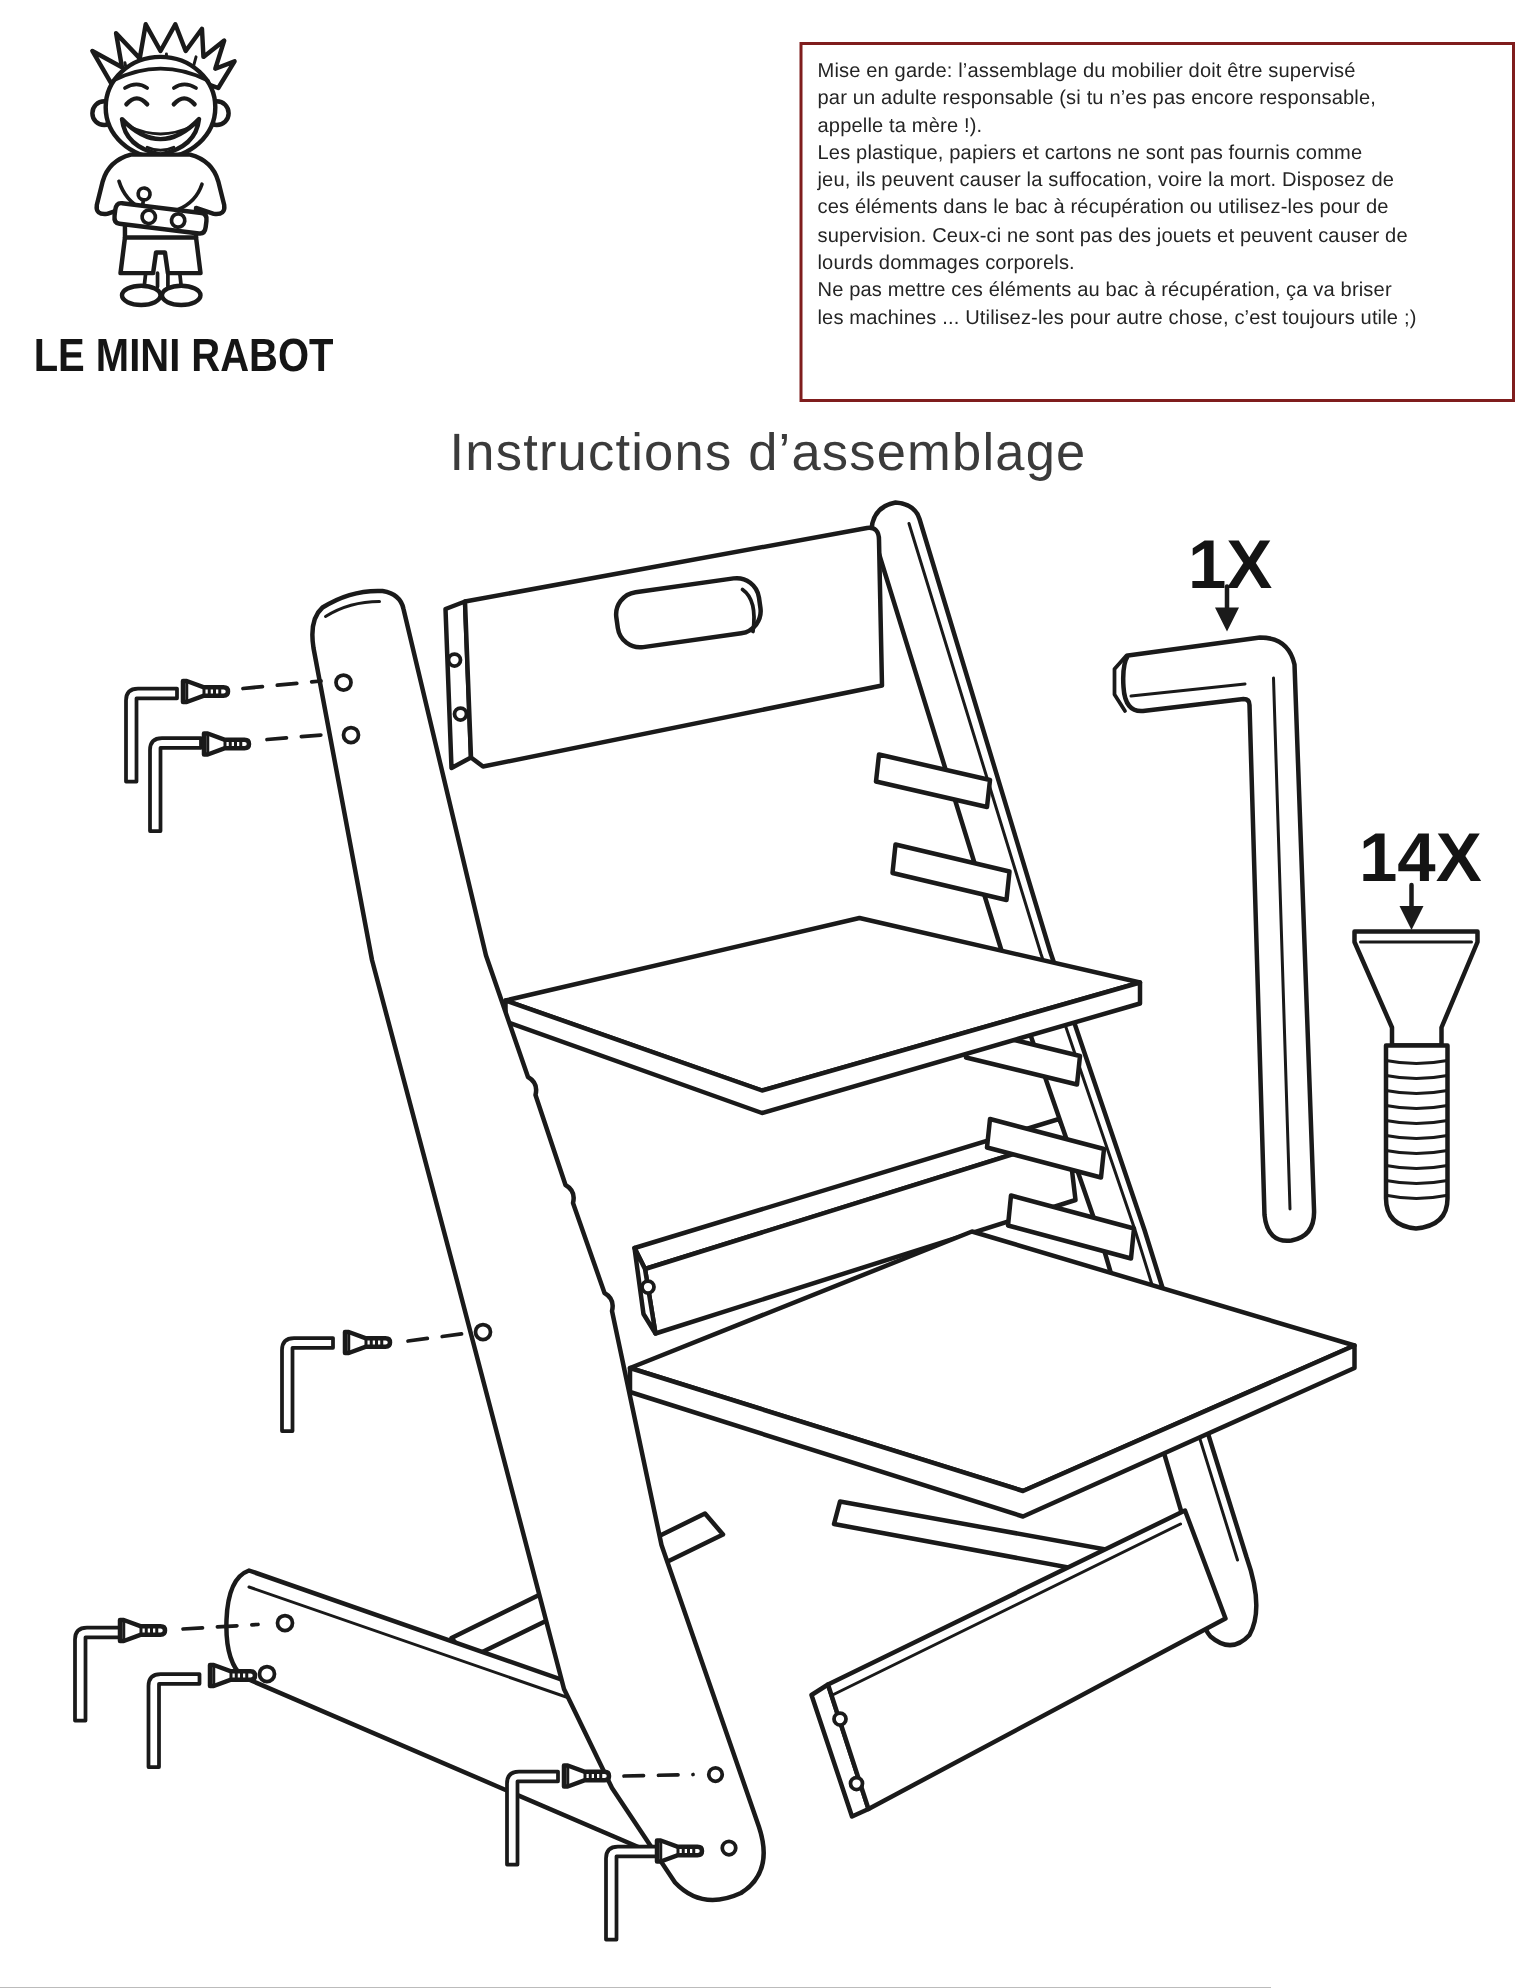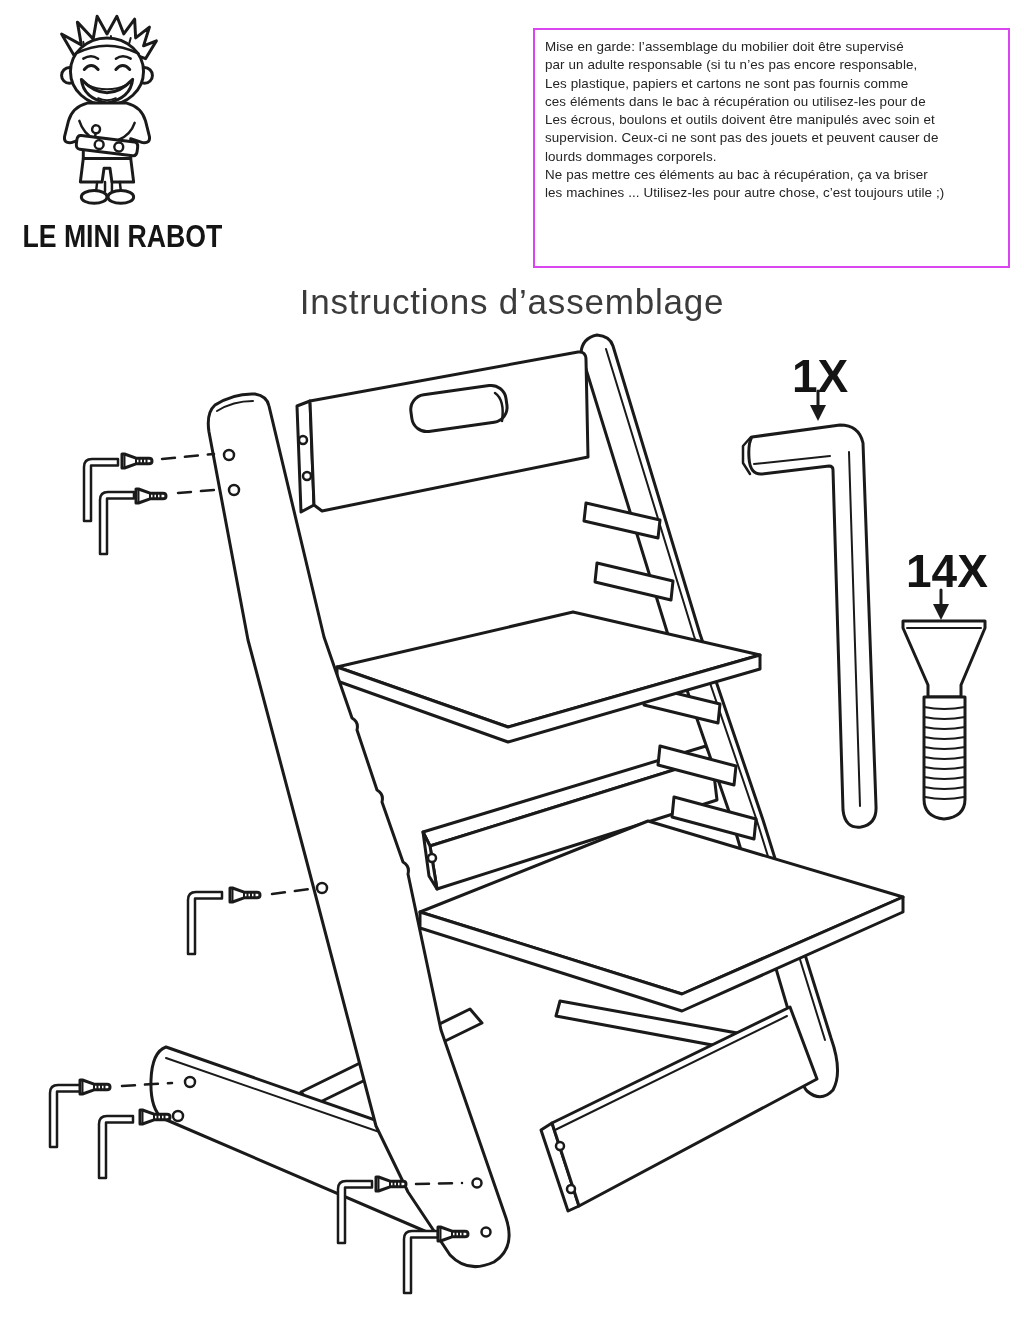--- a/index.html
+++ b/index.html
@@ -14,21 +14,21 @@
   .logo-art{left:28px;top:10px;width:158px;height:202px;}
   .brand{
     left:8px;top:219px;width:206px;text-align:center;
     font-size:31px;font-weight:900;letter-spacing:0px;
     transform:scaleX(0.86);transform-origin:center;
     white-space:nowrap;color:#151515;
   }
   
   .warning-box{
     left:533px;top:28px;width:477px;height:240px;
-    border:2px solid #d946ef;box-sizing:border-box;
+    border:2px solid #7f1d1d;box-sizing:border-box;
     padding:8px 10px;overflow:hidden;background:#fff;
   }
   .warn-line{
     font-size:13.4px;line-height:18.3px;color:#242424;
     white-space:nowrap;letter-spacing:0.1px;
   }
   
   .page-title{
     left:0;top:282px;width:1024px;text-align:center;
     font-size:35px;font-weight:400;letter-spacing:0.8px;color:#3b3b3b;
@@ -81,23 +81,24 @@
       <ellipse cx="94" cy="187" rx="13" ry="6.5" fill="#fff"></ellipse>
     </g>
   </svg>
 
   <div class="abs brand">LE MINI RABOT</div>
 
   <div class="abs warning-box">
     <div>
         <div class="warn-line">Mise en garde:  l’assemblage du mobilier doit être supervisé</div>
         <div class="warn-line">par un adulte responsable (si tu n’es pas encore responsable,</div>
+        <div class="warn-line">appelle ta mère !).</div>
         <div class="warn-line">Les plastique, papiers et cartons ne sont pas fournis comme</div>
+        <div class="warn-line">jeu, ils peuvent causer la suffocation, voire la mort. Disposez de</div>
         <div class="warn-line">ces éléments dans le bac à récupération ou utilisez-les pour de</div>
-        <div class="warn-line">Les écrous, boulons et outils doivent être manipulés avec soin et</div>
         <div class="warn-line">supervision. Ceux-ci ne sont pas des jouets et peuvent causer de</div>
         <div class="warn-line">lourds dommages corporels.</div>
         <div class="warn-line">Ne pas mettre ces éléments au bac à récupération, ça va briser</div>
         <div class="warn-line">les machines ... Utilisez-les pour autre chose, c’est toujours utile ;)</div>
       </div>
   </div>
 
   <div class="abs page-title">Instructions d’assemblage</div>
 
   <div class="abs callout callout-1x">1X</div>

